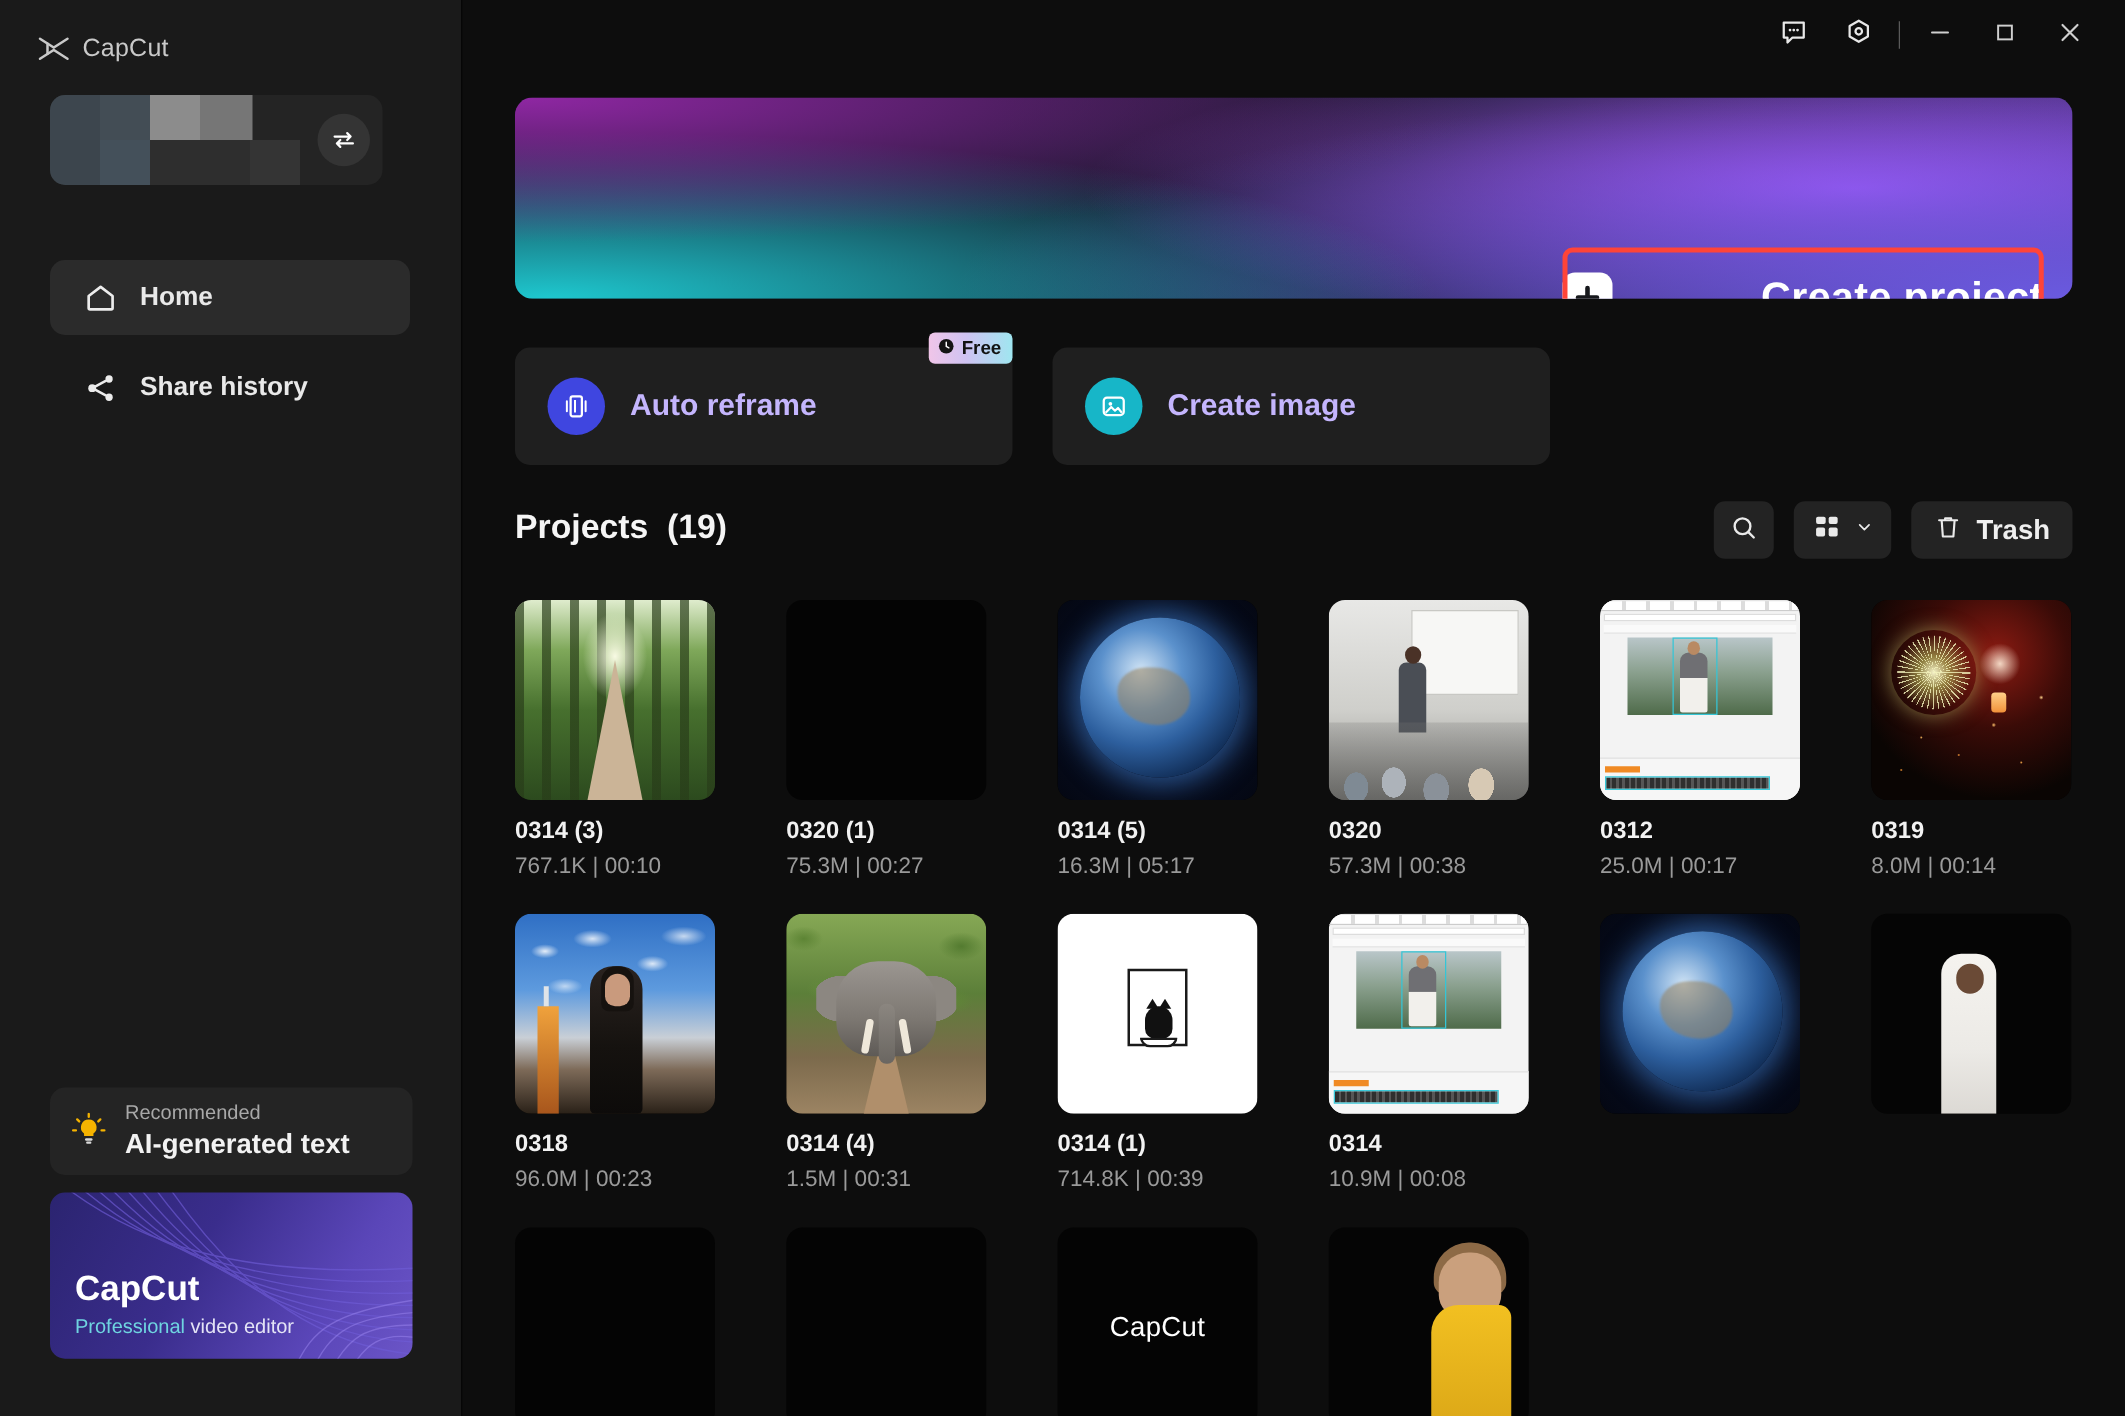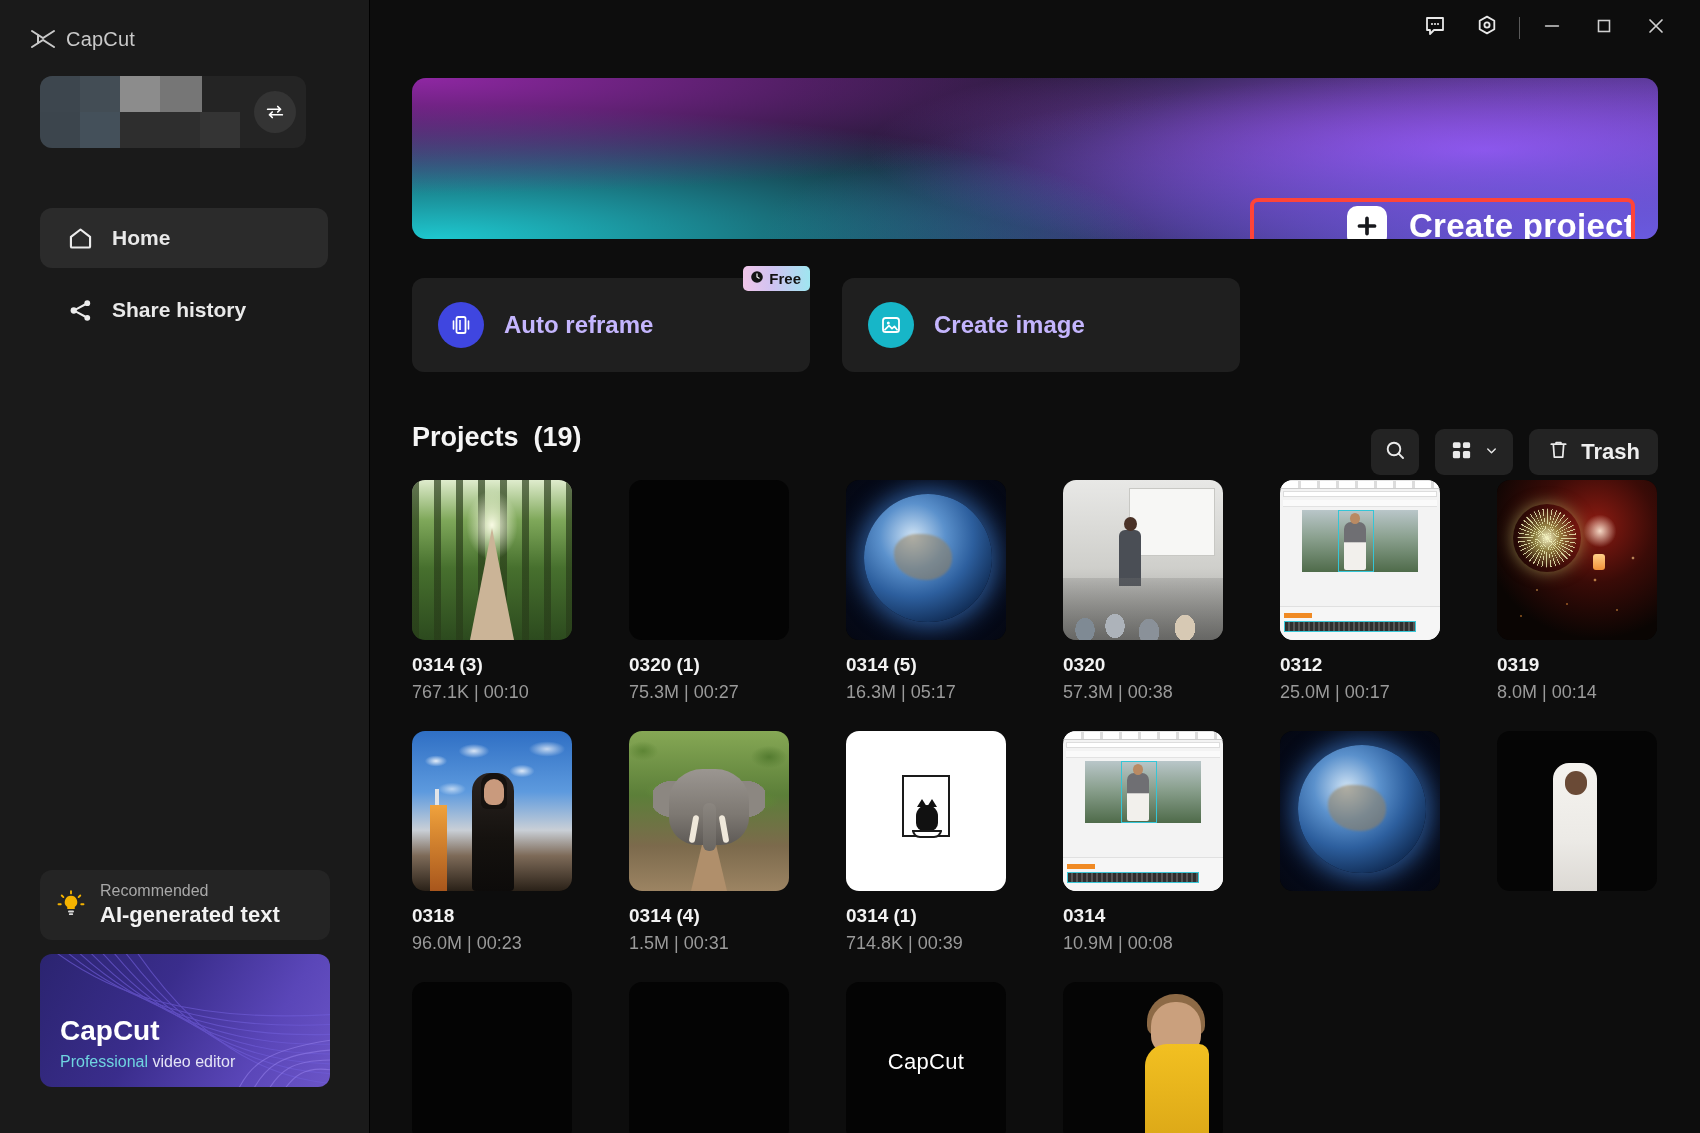--- a/index.html
+++ b/index.html
@@ -89,22 +89,22 @@
       radial-gradient(110% 160% at 2% 100%, #1ec8cf 0%, rgba(30,200,207,0) 52%),
       radial-gradient(120% 180% at 100% 100%, #6a5ae0 0%, rgba(106,90,224,0) 60%),
       radial-gradient(90% 130% at 86% 45%, #a855f7 0%, rgba(168,85,247,0) 55%),
       linear-gradient(100deg, #141626 30%, #1b1b30 55%, #3a2a6b 100%);
   }
   .create-hl {
     position: absolute; left: 838px; top: 120px; width: 385px; height: 79px;
     border: 4px solid #ff4438; border-radius: 8px;
   }
   .create-btn {
-    position: absolute; left: 838px; top: 108px; width: 385px; height: 79px;
-    display: flex; align-items: center; justify-content: flex-end; gap: 22px;
+    position: absolute; left: 838px; top: 120px; width: 385px; height: 79px;
+    display: flex; align-items: center; justify-content: space-between; gap: 22px;
   }
   .plus-sq { width: 40px; height: 40px; border-radius: 10px; background: #fff;
              display: flex; align-items: center; justify-content: center; }
   .create-label { font-size: 33px; font-weight: bold; color: #fff; letter-spacing: .3px; }
 
   .quick-row { position: absolute; left: 42px; top: 278px; display: flex; gap: 32px; }
   .quick-card {
     position: relative; width: 398px; height: 94px;
     background: #1f1f1f; border-radius: 12px;
     display: flex; align-items: center; gap: 20px; padding-left: 26px;
@@ -112,24 +112,24 @@
   .q-ico { width: 46px; height: 46px; border-radius: 50%; display: flex; align-items: center; justify-content: center; flex: 0 0 46px; }
   .q-label { font-size: 24px; font-weight: bold; color: #c4b5fd; }
   .free-badge {
     position: absolute; right: 0px; top: -12px;
     height: 25px; padding: 0 9px 0 7px; border-radius: 5px;
     display: flex; align-items: center; gap: 5px;
     background: linear-gradient(90deg, #f0c5e8 0%, #cfc3f2 45%, #9fe6f0 100%);
     color: #121212; font-size: 15px; font-weight: bold;
   }
 
-  .proj-header { position: absolute; left: 42px; top: 422px; width: 1246px; height: 44px; }
+  .proj-header { position: absolute; left: 42px; top: 406px; width: 1246px; height: 44px; }
   .proj-title { font-size: 27px; font-weight: bold; color: #f5f5f5; }
   .proj-tools { position: absolute; right: 0; top: -5px; display: flex; align-items: center; gap: 16px; }
-  .tool-btn { height: 46px; background: #232323; border-radius: 9px; display: flex; align-items: center; justify-content: center; margin-top: 12px; }
+  .tool-btn { height: 46px; background: #232323; border-radius: 9px; display: flex; align-items: center; justify-content: center; }
   .tool-sq { width: 48px; }
   .tool-grid { width: 78px; gap: 6px; }
   .tool-trash { padding: 0 18px; gap: 11px; font-size: 22px; font-weight: bold; color: #efefef; }
 
   .grid {
     position: absolute; left: 42px; top: 480px; width: 1260px;
     display: grid; grid-template-columns: repeat(6, 160px); column-gap: 57px; row-gap: 28px;
   }
   .card { width: 160px; }
   .thumb { width: 160px; height: 160px; border-radius: 13px; overflow: hidden; position: relative; background: #000; }

